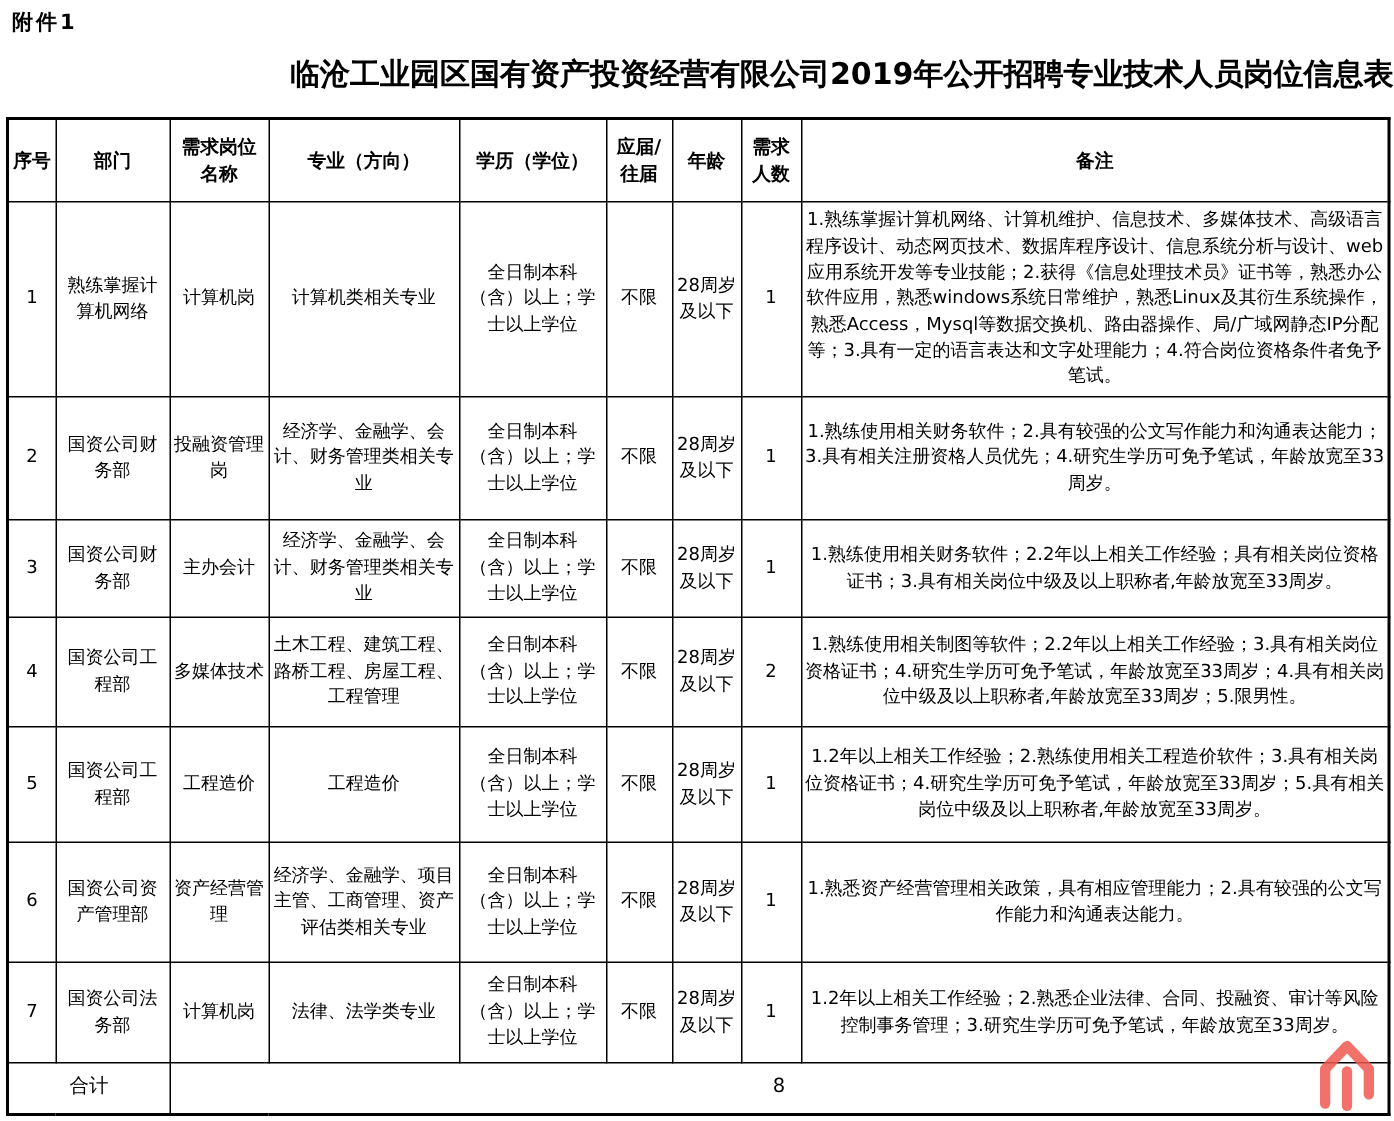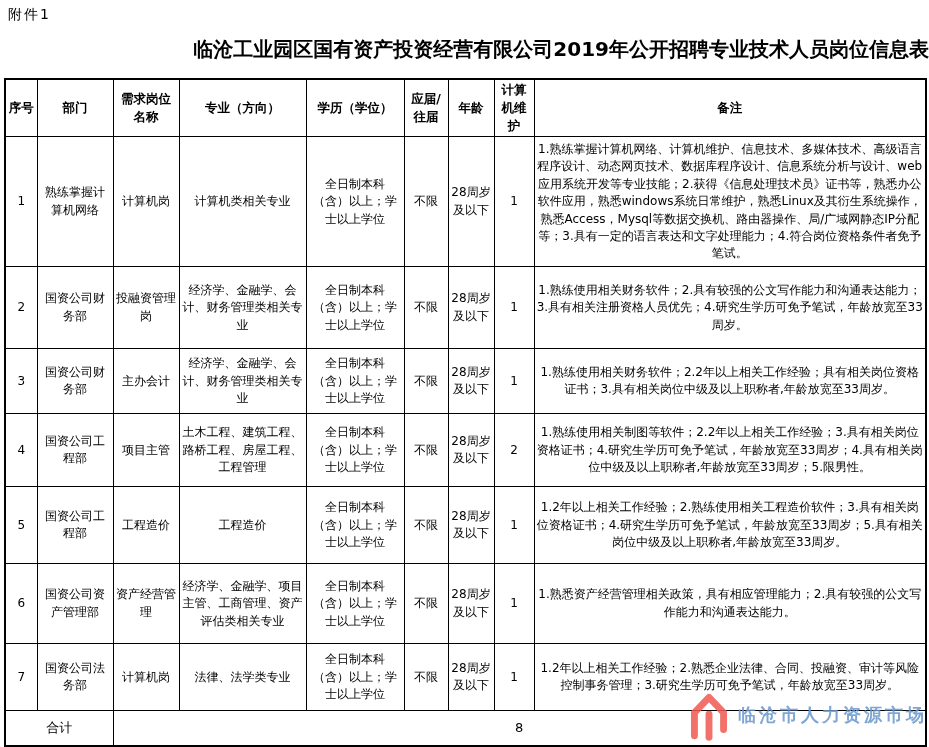--- a/index.html
+++ b/index.html
@@ -9,20 +9,21 @@
     font-family: "DejaVu Sans", "Liberation Sans", sans-serif;
     color: #000;
     position: relative;
     overflow: hidden;
   }
   .attachment {
     position: absolute;
     top: 6px; left: 8px;
     font-size: 14px;
     letter-spacing: 2px;
+    font-weight: bold;
   }
   .doc-title {
     position: absolute;
     top: 36px; left: 0; right: 0;
     text-align: right;
     font-size: 20px;
     font-weight: bold;
   }
   table.jobs {
     position: absolute;
@@ -98,21 +99,21 @@
   </colgroup>
   <tbody>
       <tr class="hdr">
     <th>序号</th>
     <th>部门</th>
     <th>需求岗位名称</th>
     <th>专业（方向）</th>
     <th>学历（学位）</th>
     <th>应届/往届</th>
     <th>年龄</th>
-    <th>计算机维护</th>
+    <th>需求人数</th>
     <th>备注</th>
   </tr>
   <tr class="r1">
     <td>1</td>
     <td>熟练掌握计算机网络</td>
     <td>计算机岗</td>
     <td>计算机类相关专业</td>
     <td>全日制本科（含）以上；学士以上学位</td>
     <td>不限</td>
     <td>28周岁及以下</td>
@@ -137,21 +138,21 @@
     <td>经济学、金融学、会计、财务管理类相关专业</td>
     <td>全日制本科（含）以上；学士以上学位</td>
     <td>不限</td>
     <td>28周岁及以下</td>
     <td>1</td>
     <td class="remarks">1.熟练使用相关财务软件；2.2年以上相关工作经验；具有相关岗位资格证书；3.具有相关岗位中级及以上职称者,年龄放宽至33周岁。</td>
   </tr>
   <tr class="r4">
     <td>4</td>
     <td>国资公司工程部</td>
-    <td>项目主管</td>
+    <td>多媒体技术</td>
     <td>土木工程、建筑工程、路桥工程、房屋工程、工程管理</td>
     <td>全日制本科（含）以上；学士以上学位</td>
     <td>不限</td>
     <td>28周岁及以下</td>
     <td>2</td>
     <td class="remarks">1.熟练使用相关制图等软件；2.2年以上相关工作经验；3.具有相关岗位资格证书；4.研究生学历可免予笔试，年龄放宽至33周岁；4.具有相关岗位中级及以上职称者,年龄放宽至33周岁；5.限男性。</td>
   </tr>
   <tr class="r5">
     <td>5</td>
     <td>国资公司工程部</td>
@@ -193,15 +194,14 @@
   </table>
 
 <div class="watermark">
   <svg class="wm-logo" viewBox="0 0 60 66" xmlns="http://www.w3.org/2000/svg">
     <g fill="none" stroke="#f05a52" stroke-width="9" stroke-linecap="round" stroke-linejoin="round">
       <path d="M11 60 V30 L30 10 L49 30 V52"></path>
       <path d="M30 62 V32"></path>
     </g>
   </svg>
   <div class="wm-text">
-    <div>临沧市人力资源市场</div>
   </div>
 </div>
 
 </body></html>

